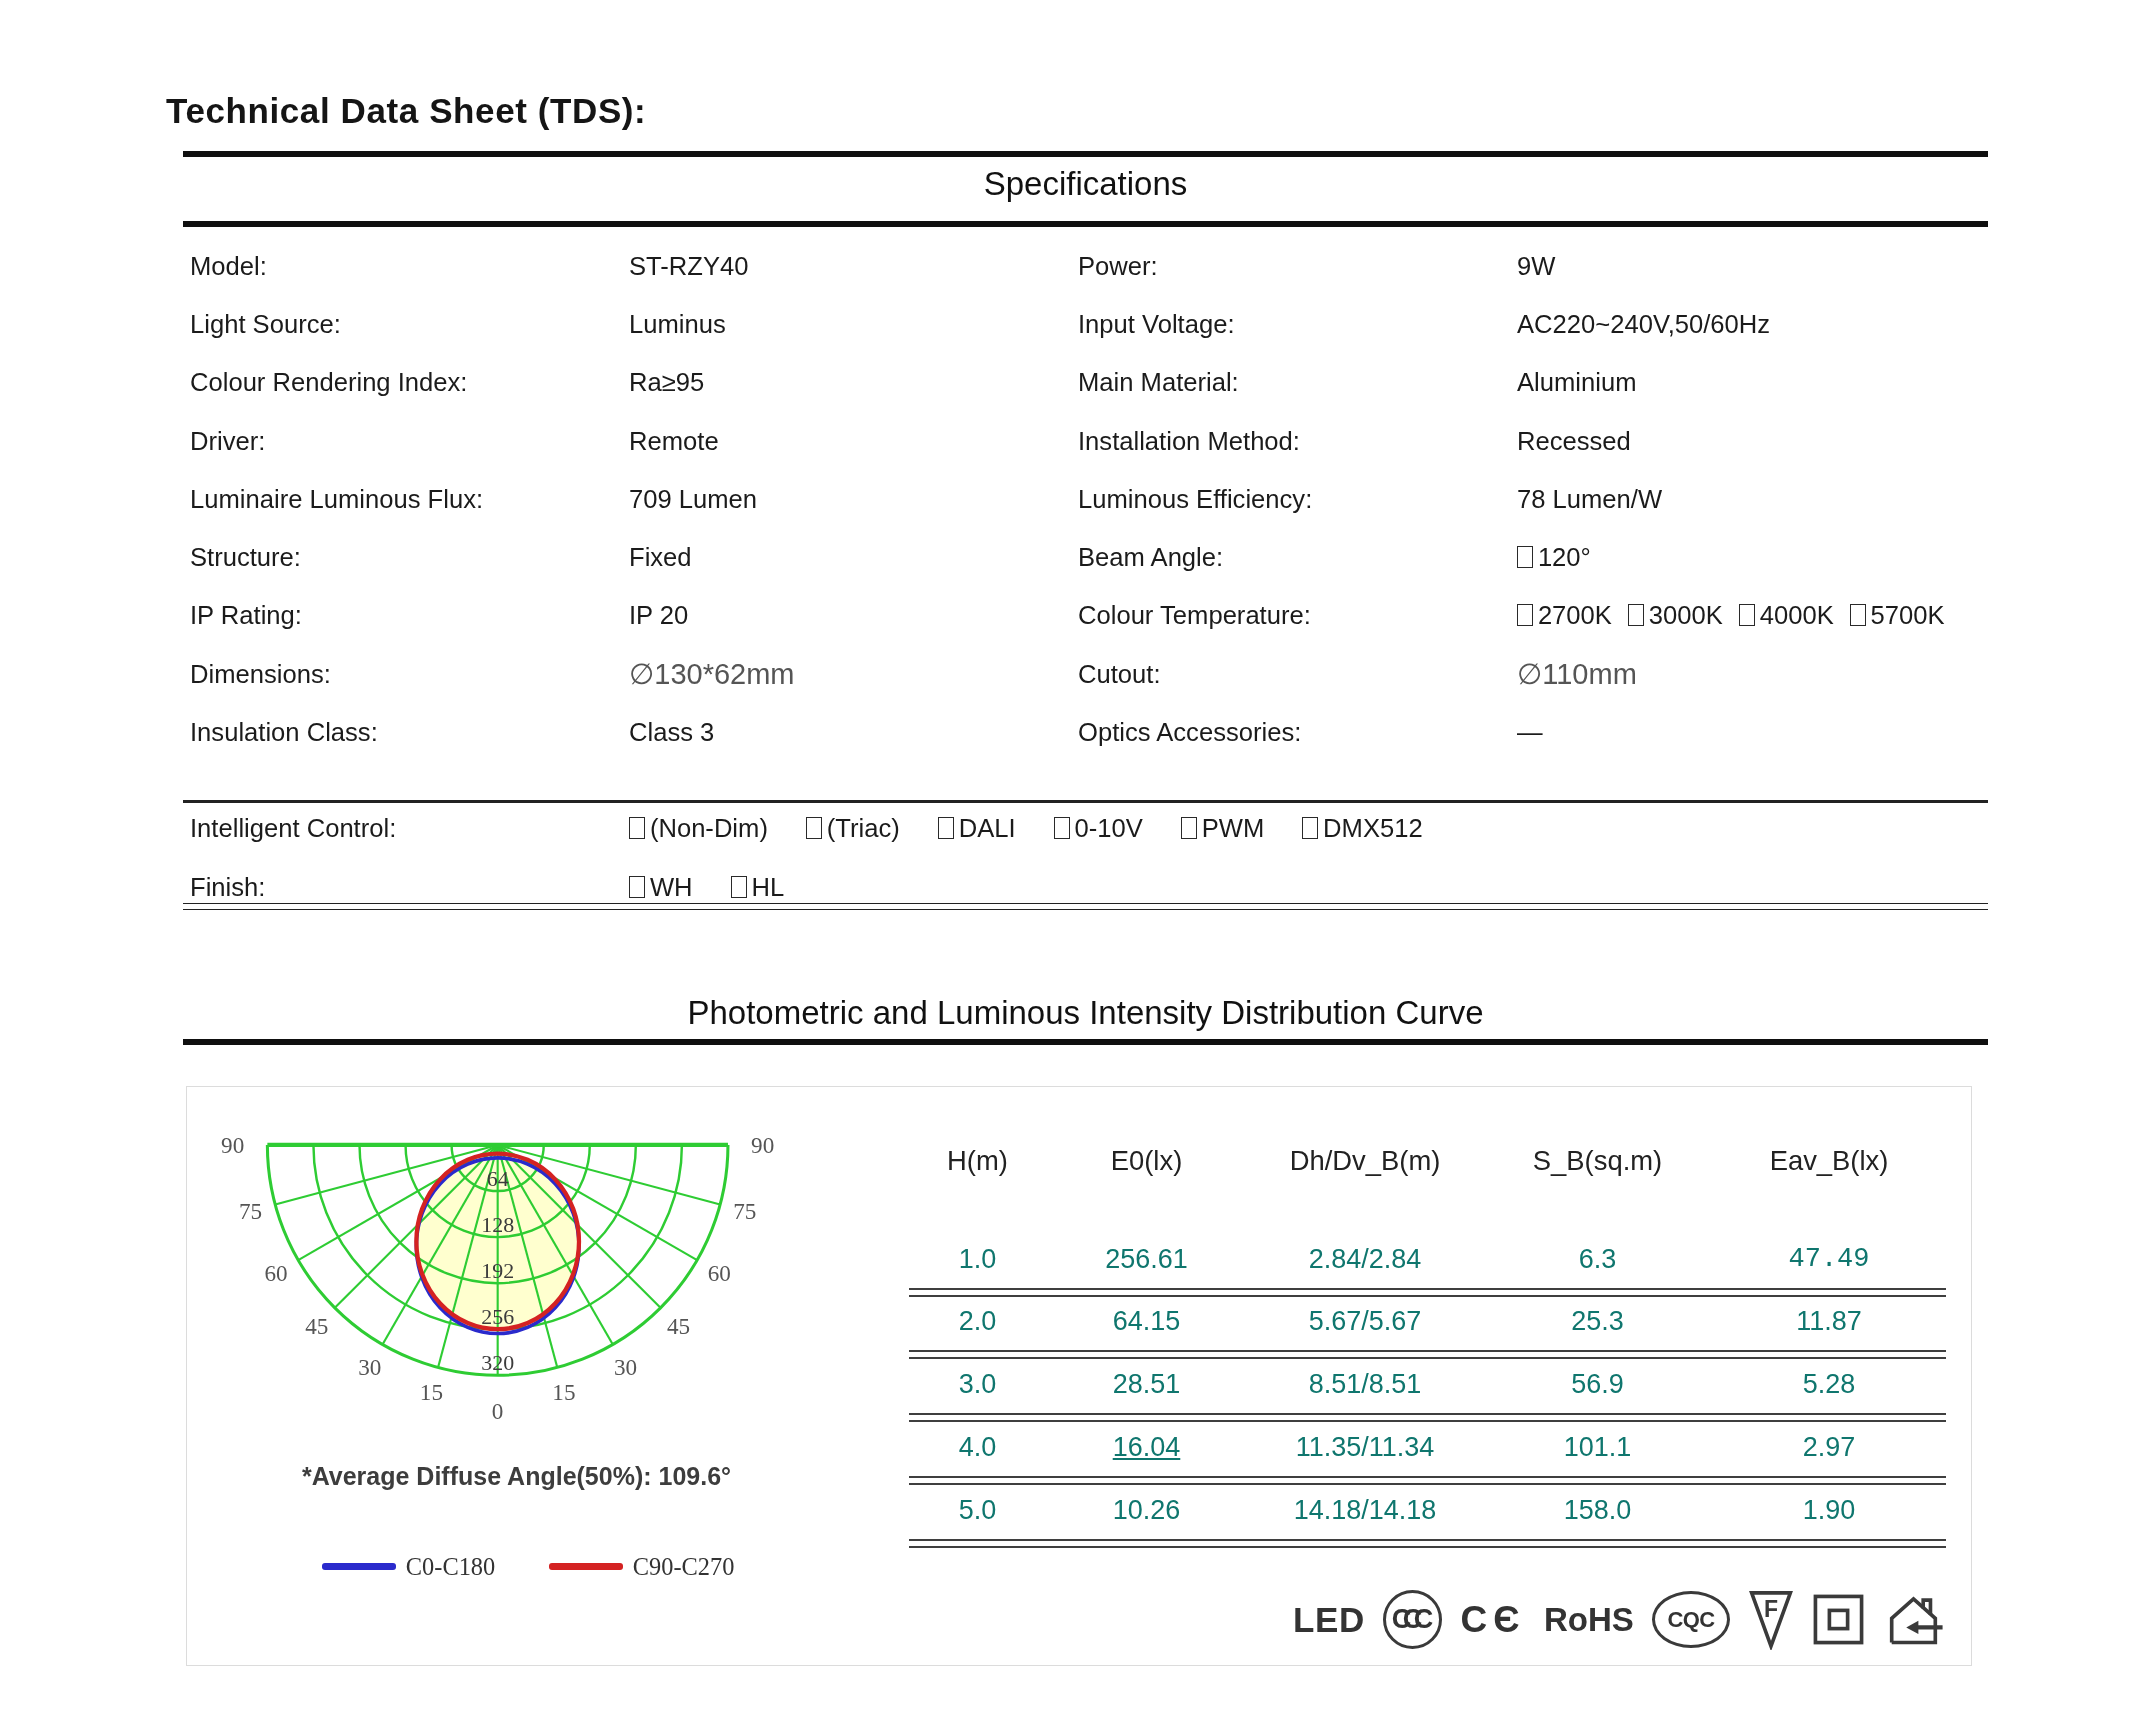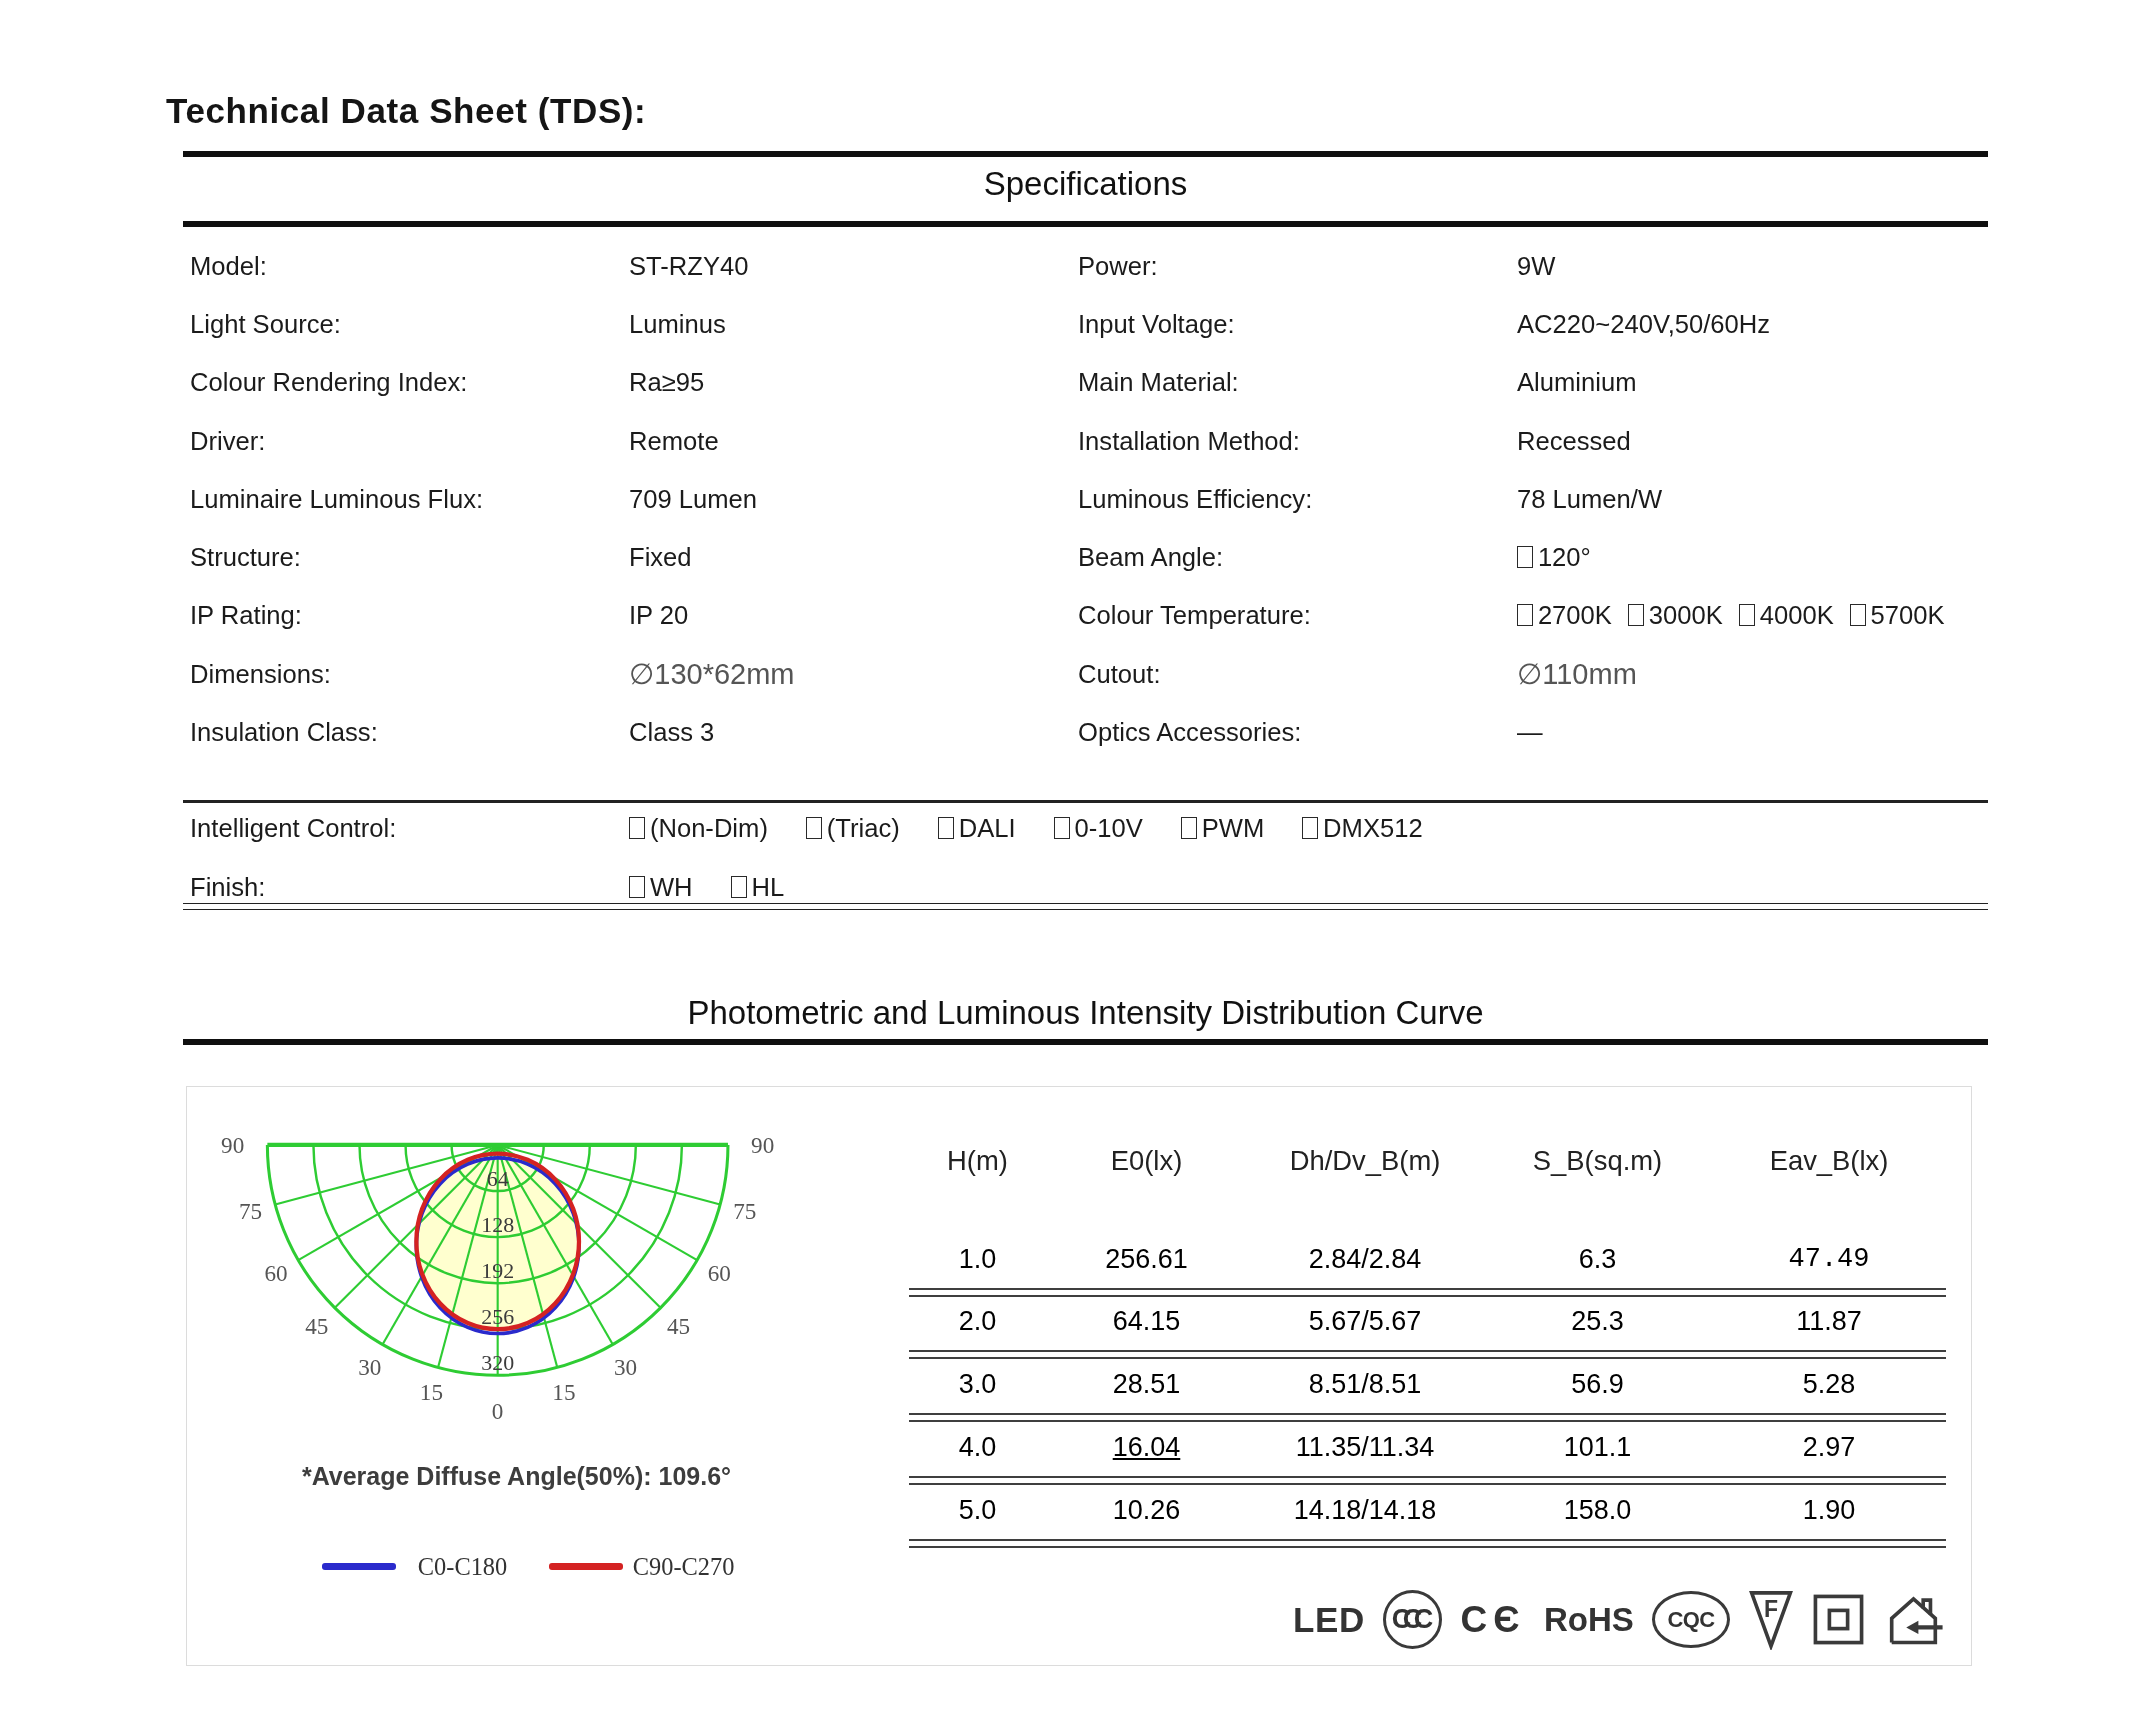--- a/index.html
+++ b/index.html
@@ -40,21 +40,21 @@
   .panel{left:186px;top:1086px;width:1784px;height:578px;border:1.2px solid #dcdcdc;}
   #polar-wrap{left:207px;top:1120px;width:585px;height:329px;}
   .avg-note{left:224px;top:1462px;width:585px;text-align:center;font-size:25px;font-weight:bold;color:#3d3d3d;}
   .legend-group{top:1548px;height:37px;display:flex;align-items:center;}
   .legend-swatch{width:74px;height:6.7px;border-radius:3px;}
   .legend-label{font-family:"Liberation Serif",serif;font-size:24.4px;color:#333;margin-left:9.8px;white-space:nowrap;}
 
   
   #lux-table{left:909px;top:1132px;width:1037px;}
   .lux-row{position:absolute;left:0;width:1037px;height:58px;display:flex;}
-  .lux-cell{height:58px;line-height:58px;text-align:center;font-size:27px;color:#000000;white-space:nowrap;}
+  .lux-cell{height:58px;line-height:58px;text-align:center;font-size:27px;color:#0f766e;white-space:nowrap;}
   .lux-head .lux-cell{font-size:27.4px;color:#222;}
   .lux-rule{position:absolute;left:0;width:1037px;height:4.9px;
             border-top:2.4px solid #3f3f3f;border-bottom:2.4px solid #3f3f3f;box-sizing:content-box;}
 
   
   #cert-row{left:1293px;top:1583px;height:73px;display:flex;align-items:center;gap:18.3px;}
   .cert{display:flex;align-items:center;justify-content:center;color:#333;}
   .ic-led{font-size:35px;font-weight:800;letter-spacing:0.6px;}
   .ic-rohs{font-size:33px;font-weight:800;}
   .ic-ce{font-size:37px;font-weight:600;letter-spacing:6.1px;}
@@ -355,21 +355,21 @@
       <div class="cert">
         <svg width="63" height="61" viewBox="0 0 104 100">
           <path d="M16,88 L16,48 L52,16 L88,48 L88,88 L16,88" fill="none" stroke="#3a3a3a" stroke-width="6"></path>
           <path d="M68,32 L68,18 L80,18 L80,42" fill="none" stroke="#3a3a3a" stroke-width="6"></path>
           <line x1="100" y1="63" x2="52" y2="63" stroke="#3a3a3a" stroke-width="7"></line>
           <polygon points="40,63 60,52 60,74" fill="#3a3a3a"></polygon>
         </svg>
       </div>
     </div>
 
-<div class="abs legend-group" style="left: 322px; gap: 12px;">
+<div class="abs legend-group" style="left: 322px;">
       <span class="legend-swatch" style="background: rgb(42, 42, 204);"></span>
       <span class="legend-label">C0-C180</span>
     </div>
     <div class="abs legend-group" style="left: 549px;">
       <span class="legend-swatch" style="background: rgb(212, 34, 34);"></span>
       <span class="legend-label">C90-C270</span>
     </div>
   </div>
 
 

